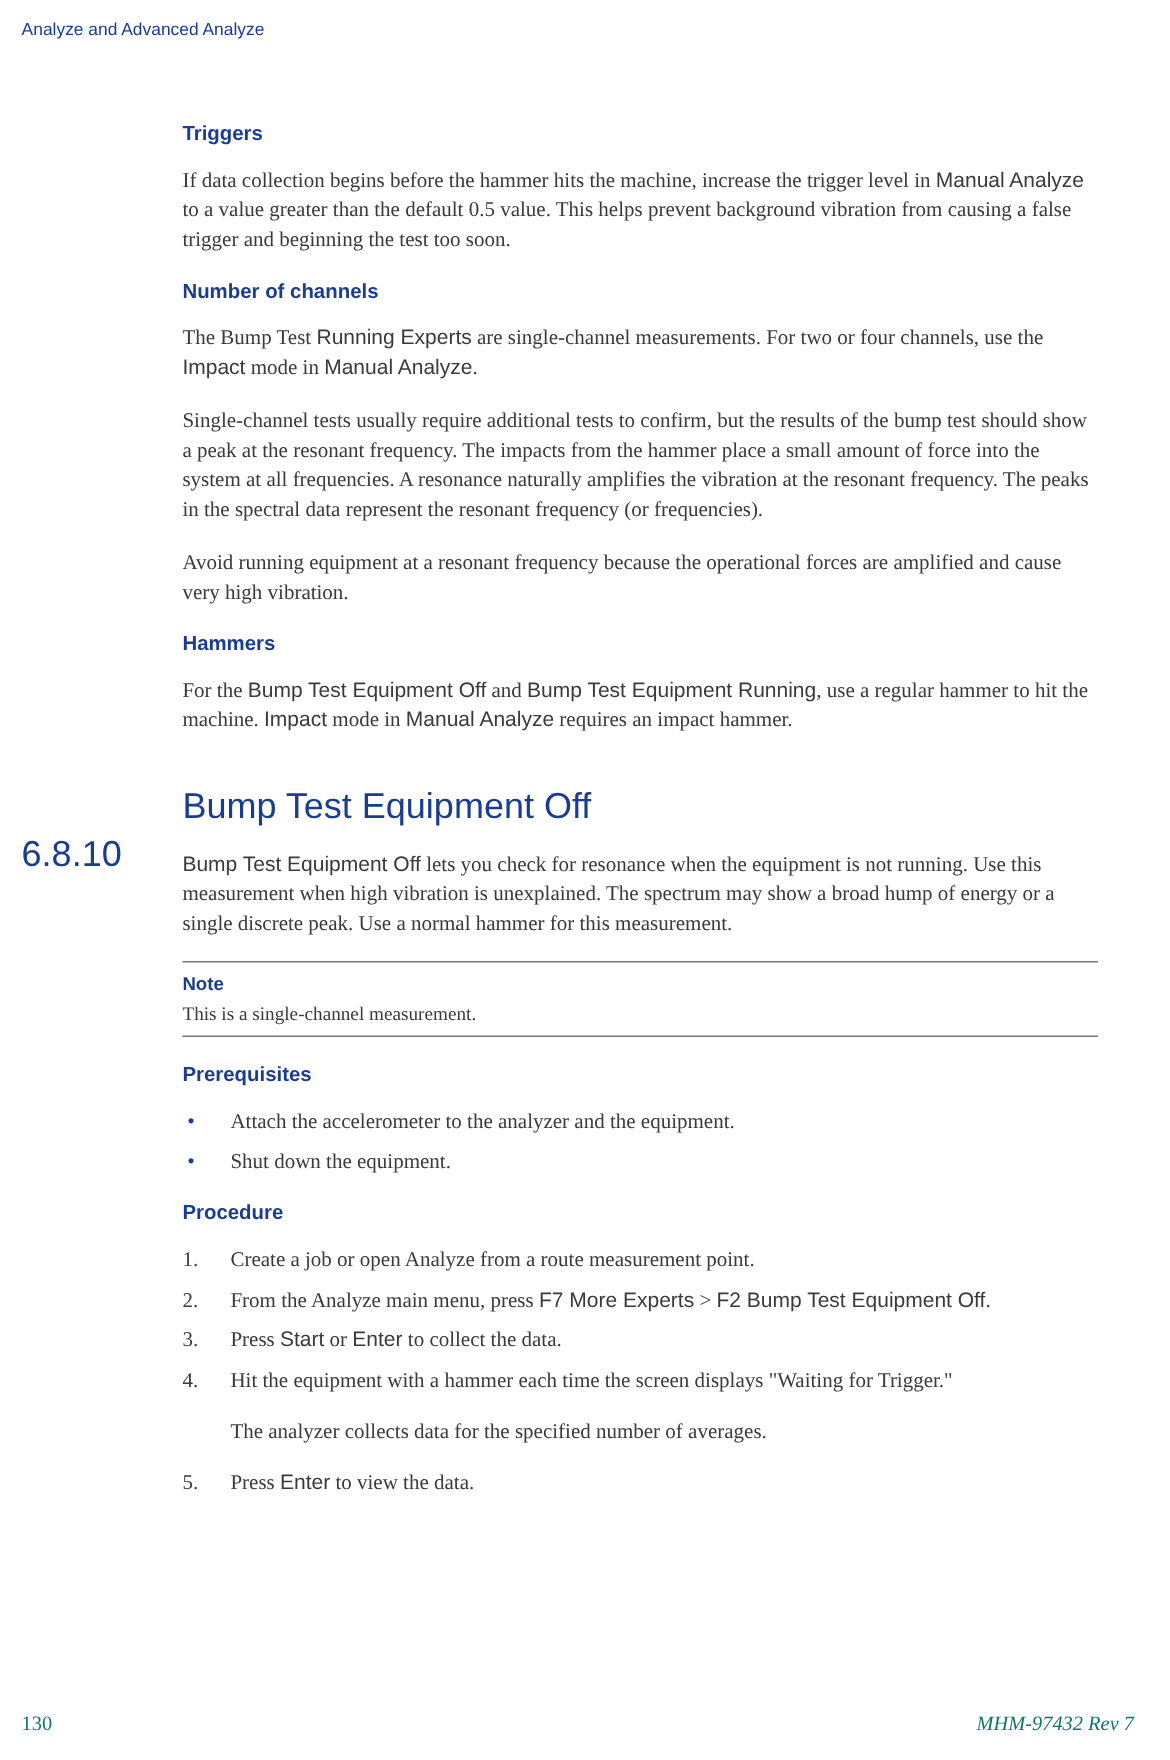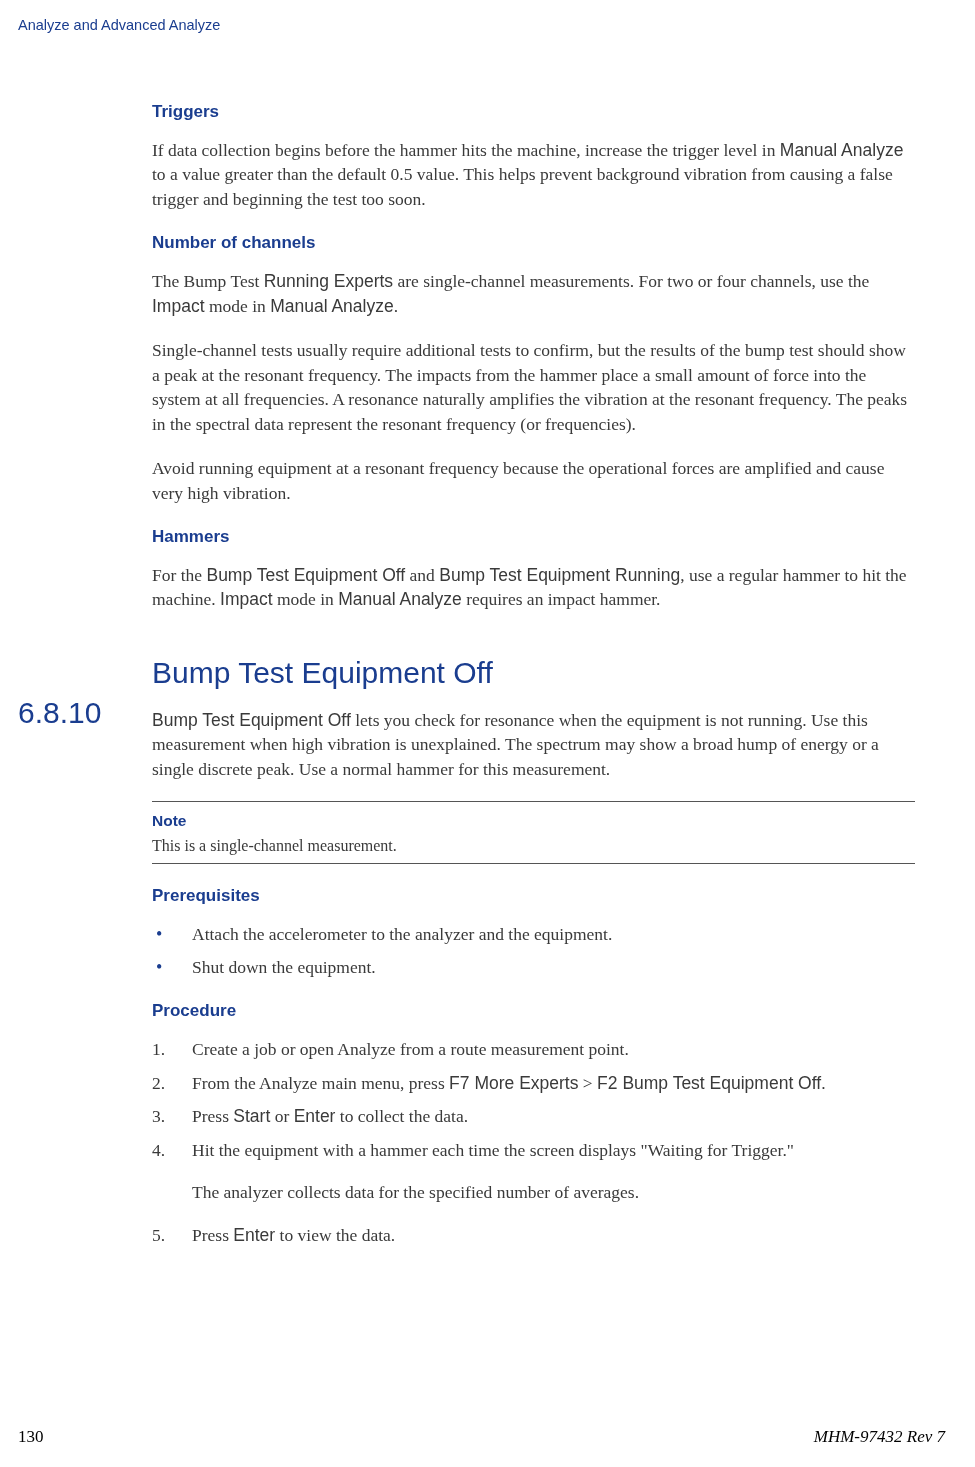--- a/index.html
+++ b/index.html
@@ -114,21 +114,21 @@
       margin-top: 18px;
       margin-bottom: 18px;
     }
     .footer {
       position: absolute;
       bottom: 18px;
       left: 18px;
       right: 30px;
       display: flex;
       justify-content: space-between;
-      color: #000000;
+      color: #0f766e;
       font-style: italic;
       font-size: 17px;
       font-family: Georgia, 'Times New Roman', serif;
     }
     .footer .page {
       font-style: normal;
     }
   </style>
 </head>
 <body>

